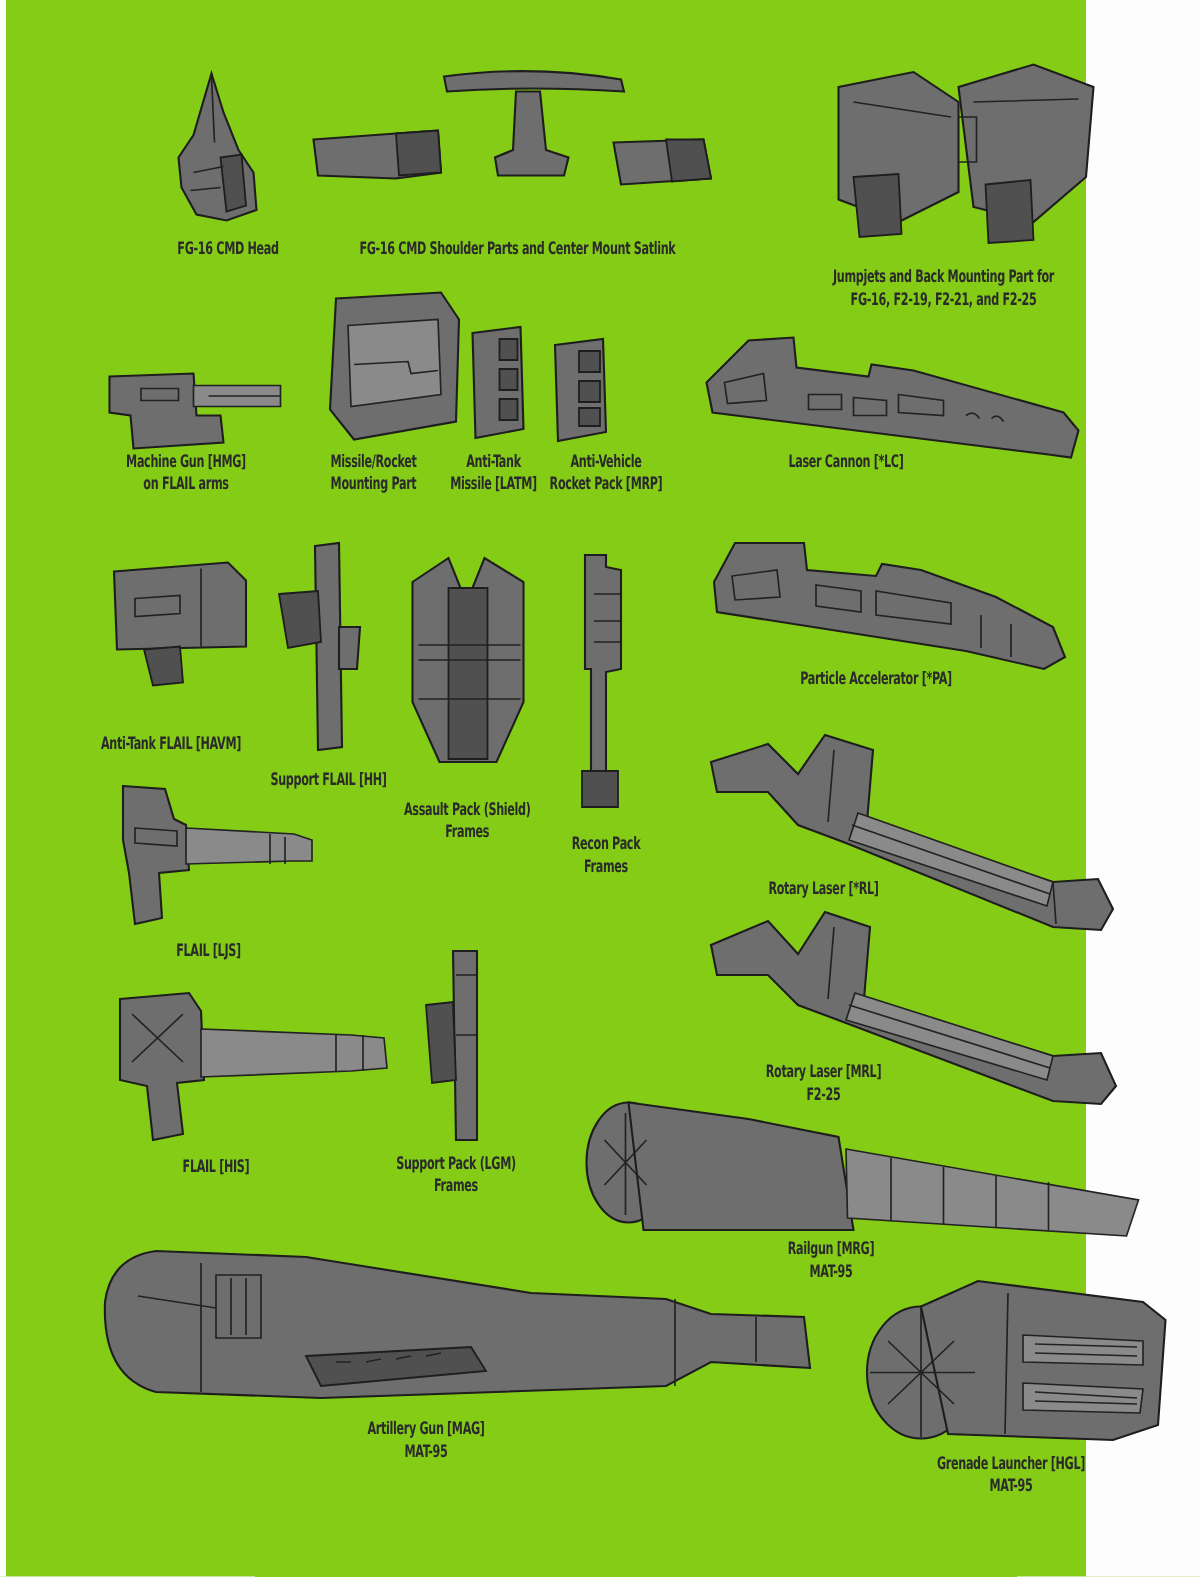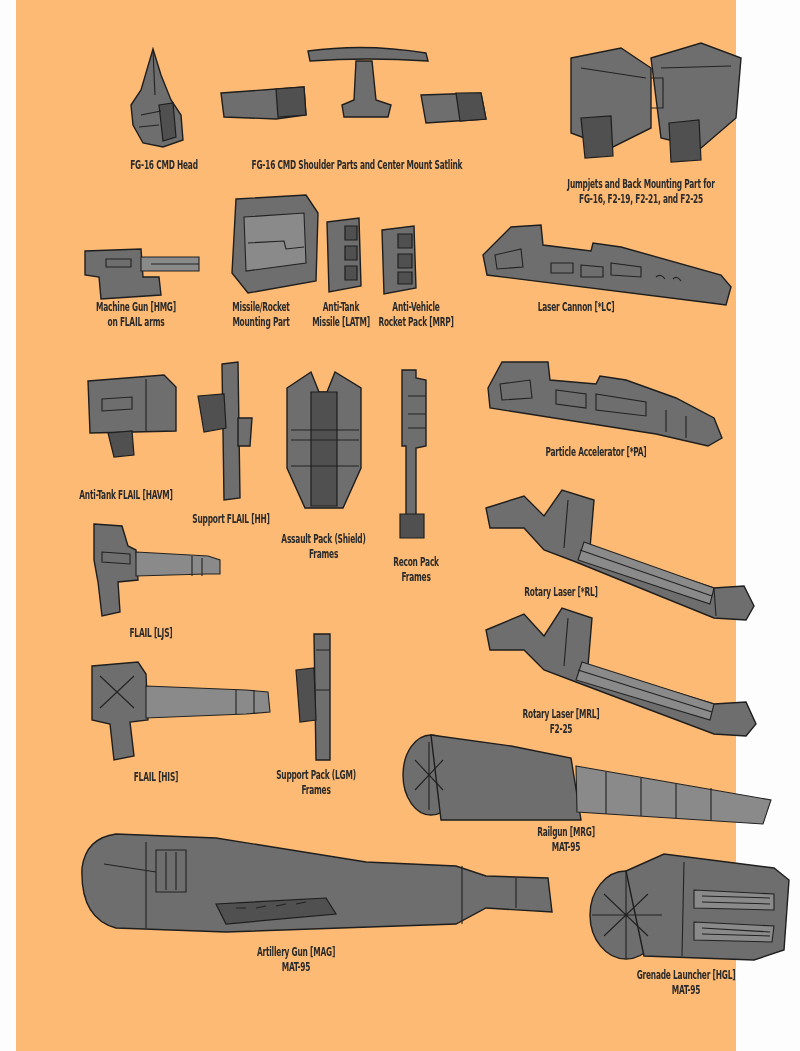--- a/index.html
+++ b/index.html
@@ -1,17 +1,17 @@
 <!DOCTYPE html>
 <html><head>
 <meta charset="utf-8">
 <style>
   html,body{margin:0;padding:0;background:#fdfdfd;}
   body{width:800px;height:1051px;position:relative;overflow:hidden;font-family:"Liberation Sans Narrow","Liberation Sans",sans-serif;}
-  .page{position:absolute;left:16px;top:0;width:720px;height:1051px;background:#fdba74;}
+  .page{position:absolute;left:4px;top:0;width:720px;height:1051px;background:#84cc16;}
   .cap{position:absolute;color:#2a2a2a;font-family:"DejaVu Sans Condensed","DejaVu Sans",sans-serif;font-weight:bold;font-size:11.5px;line-height:15px;text-align:center;letter-spacing:-0.3px;transform:scaleX(0.72);transform-origin:center top;white-space:nowrap;}
   .cap span{display:block;}
   svg.part{position:absolute;overflow:visible;}
   .m{fill:#6e6e6e;stroke:#1e1e1e;stroke-width:1.4;}
   .d{fill:#505050;stroke:#1e1e1e;stroke-width:1.2;}
   .l{fill:#8a8a8a;stroke:#222;stroke-width:1.1;}
   .ln{fill:none;stroke:#222;stroke-width:1.1;}
 </style>
 </head>
 <body>

